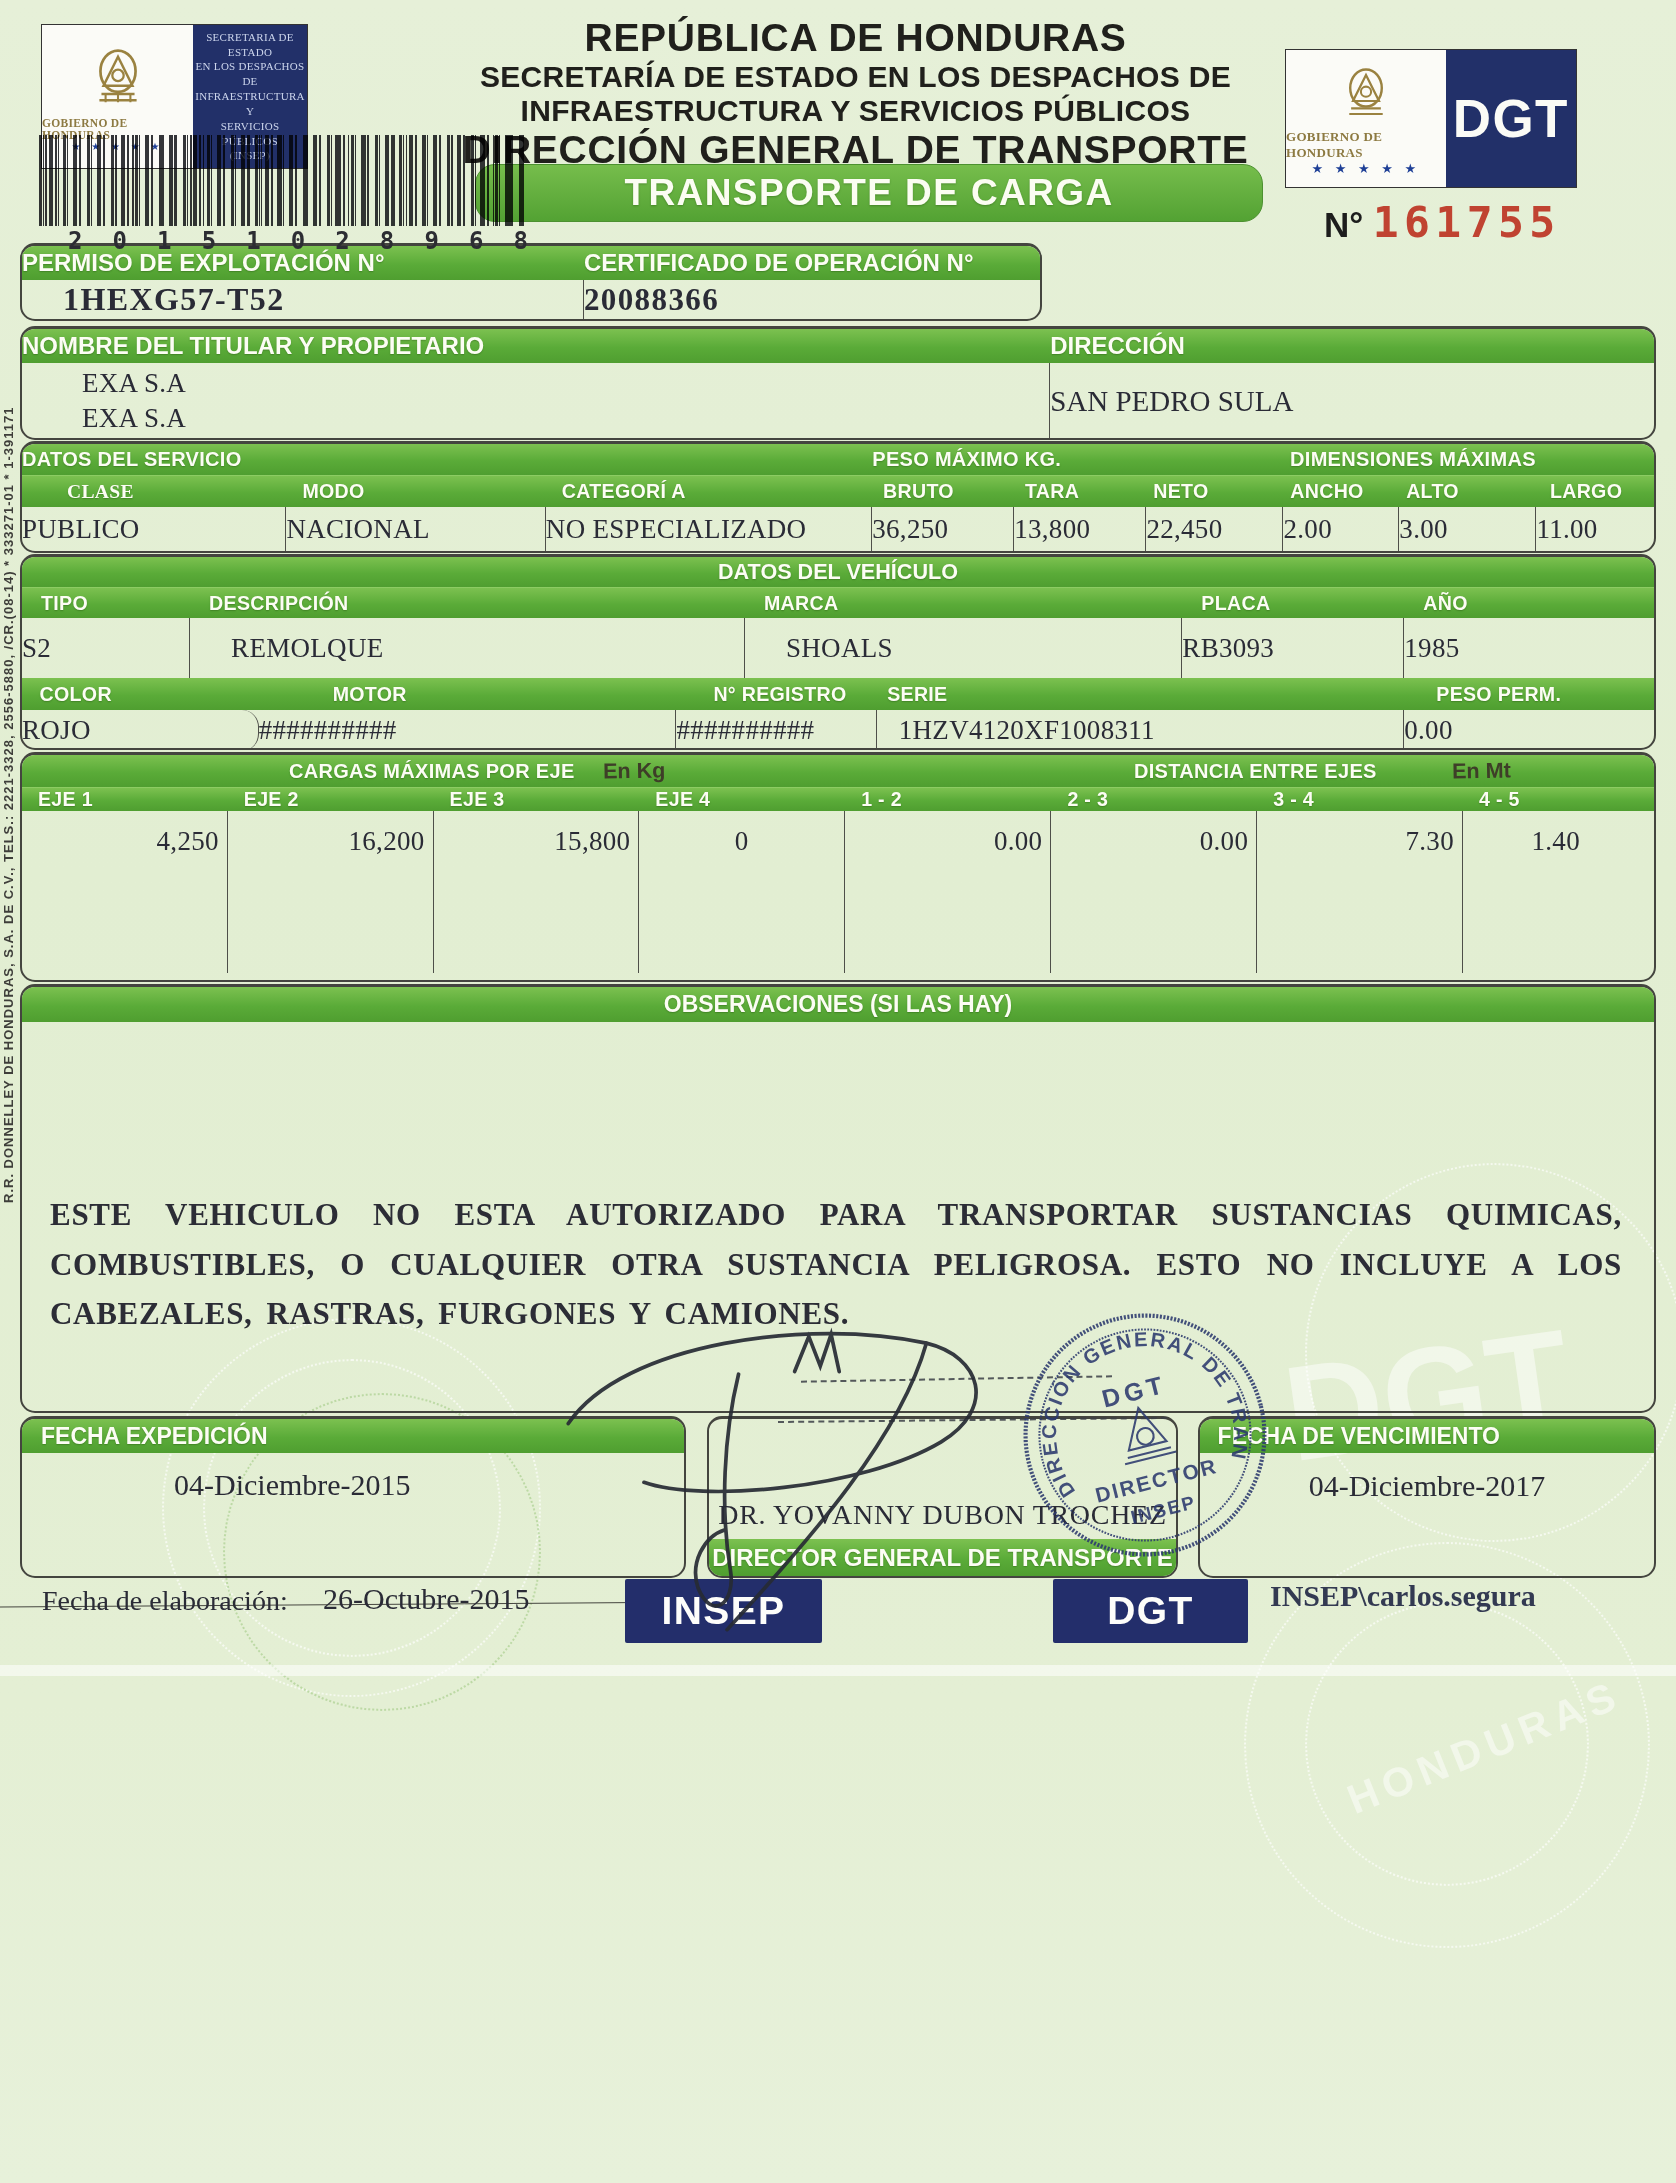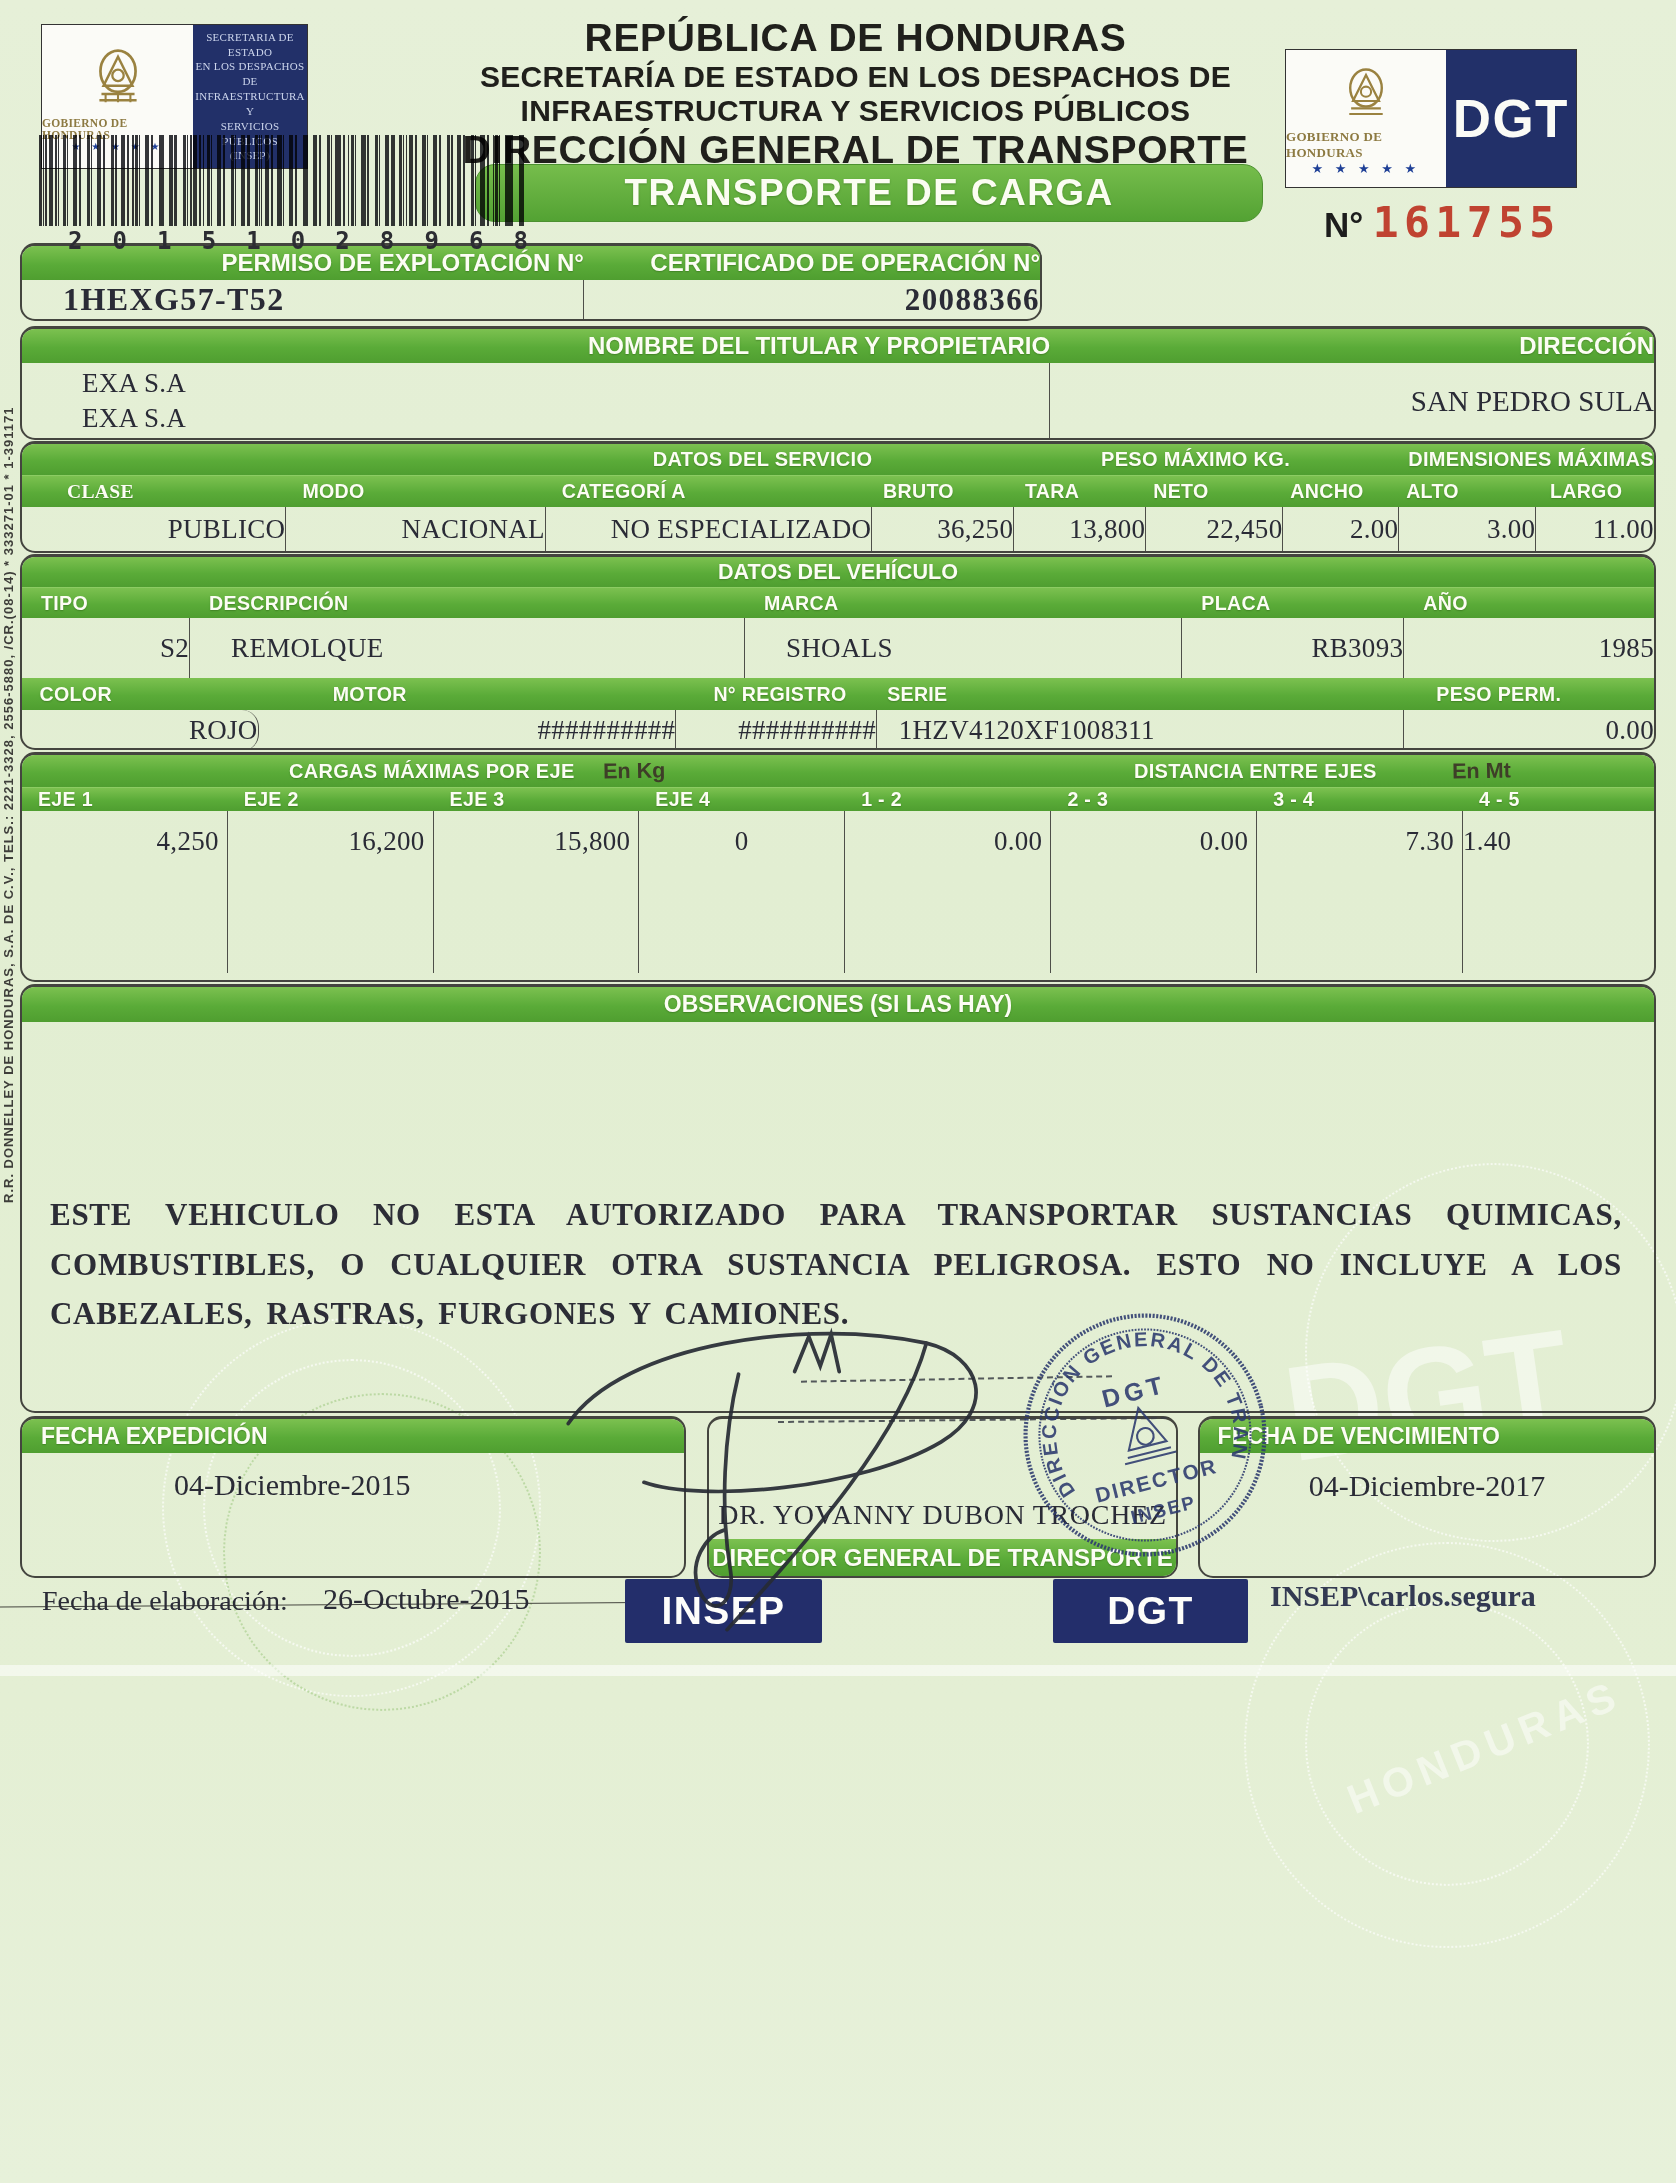--- a/index.html
+++ b/index.html
@@ -17,21 +17,21 @@
     border-radius:15px; overflow:hidden; background:transparent; z-index:2;
   }
   .gbar{
     background:linear-gradient(180deg,#7cc150 0%, #5aab38 55%, #4f9e30 100%);
     color:#fcfdf4; font-weight:bold; display:flex; align-items:center;
     text-shadow:0 1.4px 1.4px rgba(35,80,15,.4);
   }
   .row{ display:flex; width:100%; }
   .cell{ display:flex; align-items:center; }
   .cell.div{ border-right:1.4px solid #4e4f49; }
-  .vcenter{ justify-content:flex-end; }
+  .vcenter{ justify-content:flex-start; }
   
   .badge{ position:absolute; display:flex; border:1.4px solid #333; background:#fdfdfb; z-index:2; }
   .badge .whalf{ background:#fbfbf7; display:flex; flex-direction:column; align-items:center; justify-content:center; }
   .badge .bhalf{ background:#223069; display:flex; flex-direction:column; align-items:center; justify-content:center; }
   .gob-org{ font-family:"Liberation Serif",serif; font-weight:bold; color:#8d7a42; letter-spacing:0.3px; }
   .stars{ color:#1e3f96; letter-spacing:4px; }
   .title-block{ position:absolute; left:433px; top:16px; width:845px; text-align:center; color:#20201c; z-index:2; }
   .t1{ font-size:39px; font-weight:bold; letter-spacing:0.7px; }
   .t2{ font-size:30px; font-weight:bold; letter-spacing:0.3px; }
   .pill{
@@ -395,21 +395,21 @@
         </div>
       <div class="cell div" style="width:12.64%; align-items:flex-start; justify-content:flex-end; padding:15px 8px 0 0;">
           <span class="serif val">0.00</span>
         </div>
       <div class="cell div" style="width:12.61%; align-items:flex-start; justify-content:flex-end; padding:15px 8px 0 0;">
           <span class="serif val">0.00</span>
         </div>
       <div class="cell div" style="width:12.61%; align-items:flex-start; justify-content:flex-end; padding:15px 8px 0 0;">
           <span class="serif val">7.30</span>
         </div>
-      <div class="cell" style="width:11.7%; align-items:flex-start; justify-content:flex-start; padding:15px 5.4px 0 0;">
+      <div class="cell" style="width:11.7%; align-items:flex-start; justify-content:center; padding:15px 5.4px 0 0;">
           <span class="serif val">1.40</span>
         </div>
     </div>
   </div>
 
   <div class="box" style="left:20px; top:984px; width:1636px; height:429px;">
     <div class="gbar" style="height:35px; justify-content:center; font-size:23px;">
       <span>OBSERVACIONES (SI LAS HAY)</span>
     </div>
     <div style="position:absolute; left:28px; right:32px; top:203px;">

